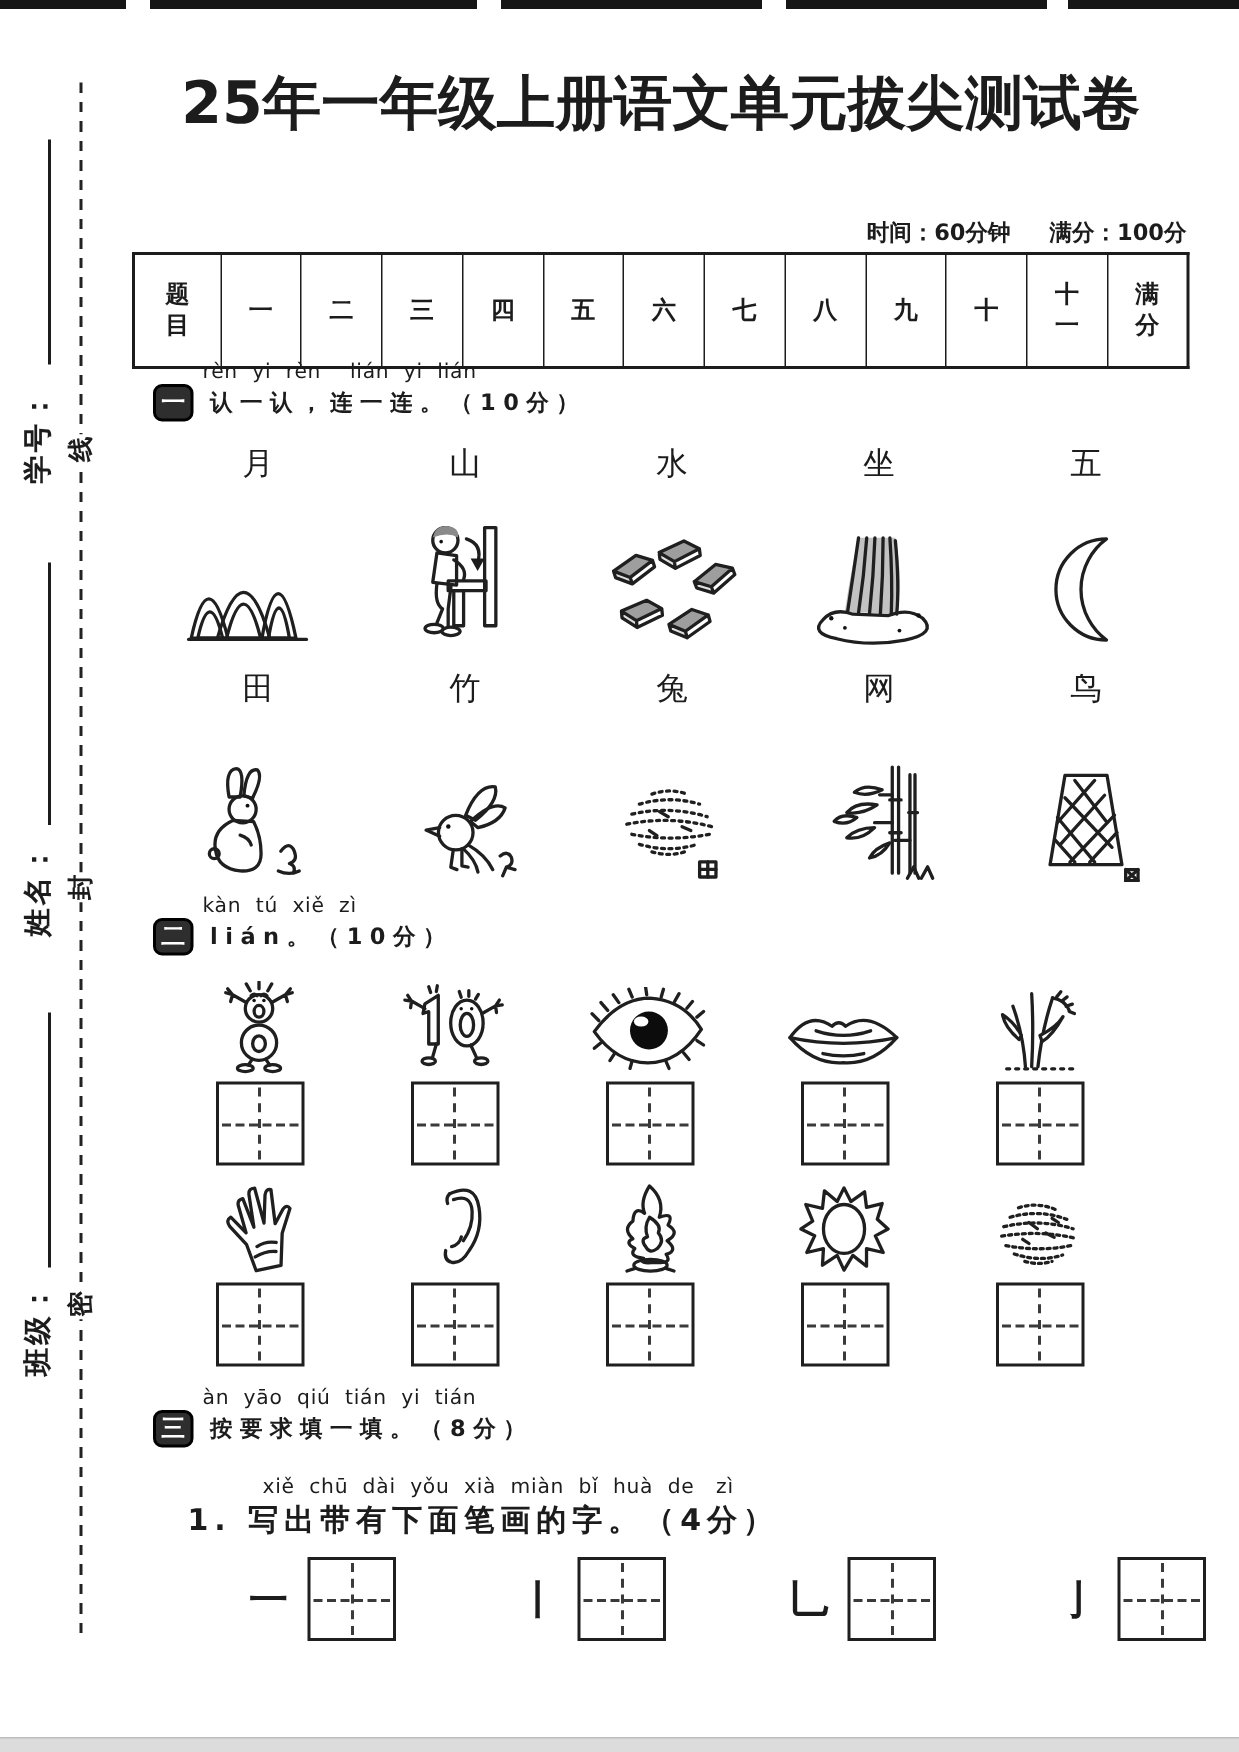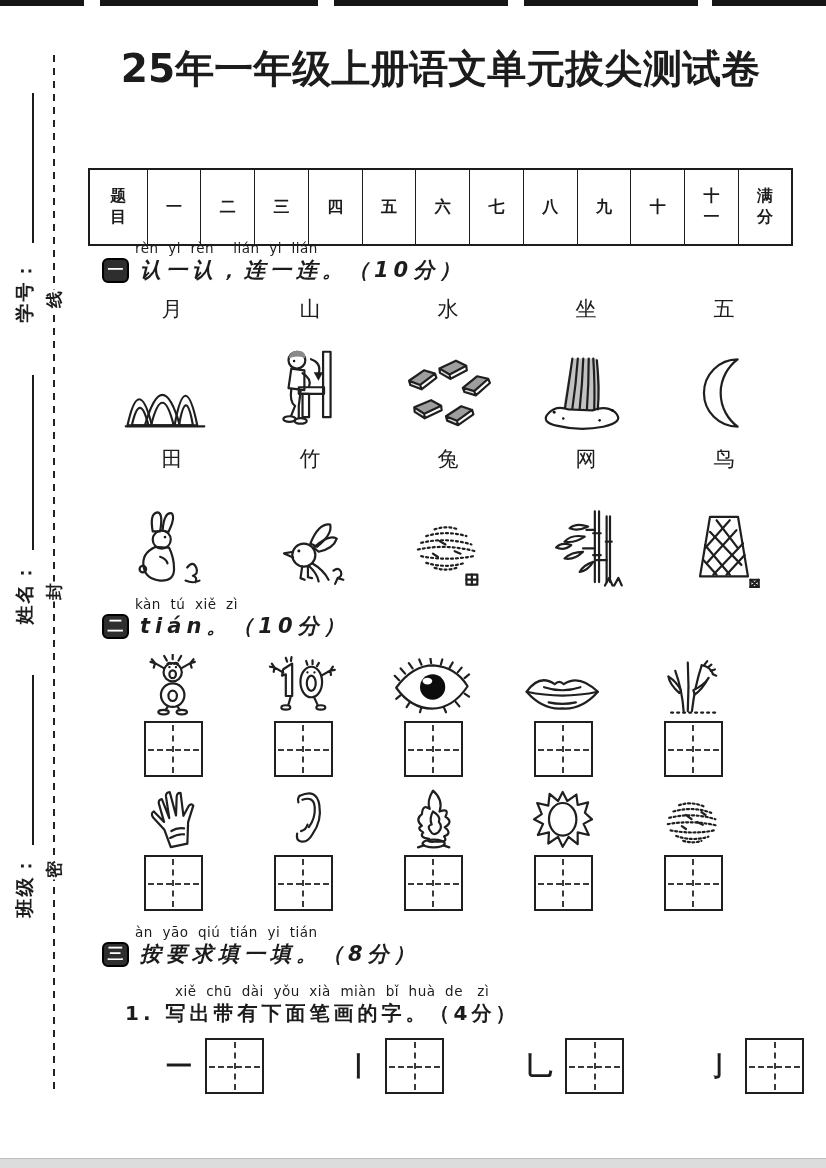--- a/index.html
+++ b/index.html
@@ -38,21 +38,21 @@
   td.lblcell{font-size:14.5px;}
 
   .pinyin{font-size:13.5px;white-space:pre;letter-spacing:0.5px;}
   #py1{top:240px;left:47px;} #py2{top:596px;left:47px;} #py3{top:924px;left:47px;}
   #py3q{top:983px;left:87px;}
   .head{display:flex;align-items:center;}
   #head1{top:256px;left:14px;} #head2{top:612px;left:14px;} #head3{top:940px;left:14px;}
   .num-icon{width:27px;height:25px;background:#2e2e2e;border:2px solid #000;border-radius:6px;
     color:#fff;font-size:16px;font-weight:700;display:flex;align-items:center;justify-content:center;
     margin-right:11px;box-sizing:border-box;}
-  .head-text{font-size:21px;font-weight:700;letter-spacing:5px;font-style:italic;}
+  .head-text{font-size:15px;font-weight:700;letter-spacing:5px;}
   .subq{top:1000px;left:37px;font-size:20px;font-weight:700;letter-spacing:4px;}
 
   .row5{display:grid;grid-template-columns:repeat(5,138px);padding-left:15px;}
   .row5 .cell{display:flex;align-items:flex-end;justify-content:center;}
   .charrow .cell{align-items:center;font-size:21px;font-weight:500;}
   #chars1{top:294px;height:30px;} #imgs1{top:348px;height:86px;}
   #chars2{top:444px;height:30px;} #imgs2{top:508px;height:80px;}
   .row5b{display:grid;grid-template-columns:repeat(5,130px);padding-left:20px;}
   #imgs3{top:650px;height:62px;} #grids1{top:720px;height:57px;}
   #imgs4{top:788px;height:60px;} #grids2{top:854px;height:57px;}
@@ -87,20 +87,21 @@
   <div class="m-label" id="lab-xingming">姓名：</div>
   <div class="m-label" id="lab-banji">班级：</div>
   <div class="seal-char" id="seal-xian">线</div>
   <div class="seal-char" id="seal-feng">封</div>
   <div class="seal-char" id="seal-mi">密</div>
 </div>
 
 <div class="content">
 
   <div class="blk page-title">25年一年级上册语文单元拔尖测试卷</div>
+  <div class="blk meta"><span>时间：60分钟</span><span>满分：100分</span></div>
 
   <table class="score">
     <colgroup>
         <col style="width:58px">
       </colgroup>
     <tbody>
         <tr>
       <td class="lblcell">题目</td>
       <td>一</td>
       <td>二</td>
@@ -279,21 +280,21 @@
           <rect x="77" y="82" width="10" height="9" fill="#fff"></rect>
           <path d="M77,82 l10,9 M87,82 l-10,9"></path>
         </g>
       </svg>
     </div>
   </div>
 
   <div class="blk pinyin" id="py2">kàn  tú  xiě  zì</div>
   <div class="blk head" id="head2">
     <span class="num-icon">二</span>
-    <span class="head-text">tián。（10分）</span>
+    <span class="head-text">lián。（10分）</span>
   </div>
 
   <div class="blk row5b" id="imgs3">
     <div class="cell">
       <svg width="62" height="62" viewBox="0 0 95 95">
         <path class="ln" d="M38,10 l-4,-7 M47,8 v-7 M56,10 l4,-7" stroke-width="2"></path>
         <circle class="ln" cx="47" cy="28" r="14" fill="#c6c6c6" stroke-width="2.4"></circle>
         <circle class="ln" cx="47" cy="63" r="18" fill="#c6c6c6" stroke-width="2.4"></circle>
         <ellipse class="ln" cx="47" cy="31" rx="5" ry="6" fill="#fff" stroke-width="2"></ellipse>
         <ellipse class="ln" cx="47" cy="64" rx="6.5" ry="8" fill="#fff" stroke-width="2"></ellipse>

